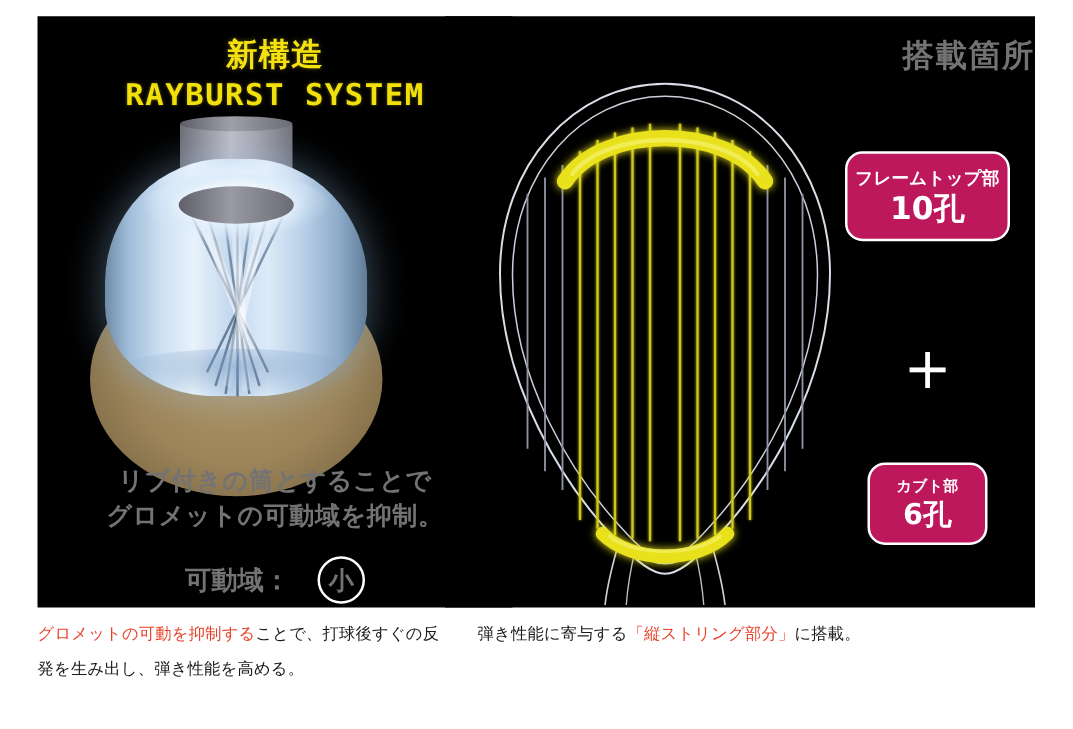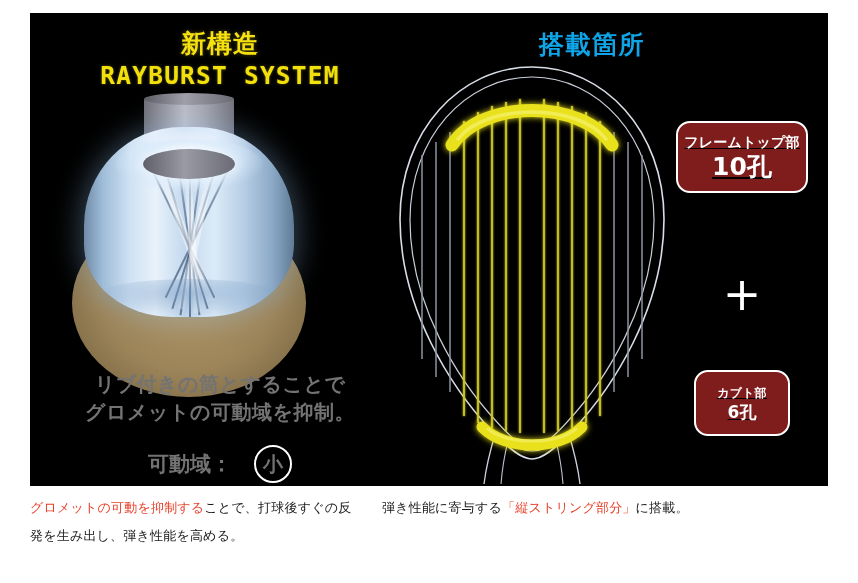--- a/index.html
+++ b/index.html
@@ -96,48 +96,48 @@
     box-shadow:0 0 10px 3px rgba(255,255,255,.45);
   }
   .g-bottomshade{
     position:absolute;left:50%;bottom:-2px;transform:translateX(-50%);
     width:198px;height:40px;border-radius:50%;
     background:radial-gradient(ellipse at 50% 35%, rgba(120,155,195,.55), rgba(0,0,0,0) 72%);
   }
 
   
   .r-title{
-    position:absolute;left:0;top:15px;width:100%;text-align:center;
-    color:#0ea5e9;font-size:25px;font-weight:bold;letter-spacing:1.5px;
+    position:absolute;left:0;top:15px;width:100%;text-align:right;
+    color:#737373;font-size:25px;font-weight:bold;letter-spacing:1.5px;
     font-family:"DejaVu Sans","Liberation Sans",sans-serif;
   }
   #racket-art{position:absolute;left:30px;top:46px;width:292px;height:425px;}
   .rk-svg{position:absolute;left:0;top:0;}
 
   
   .badge{
     position:absolute;border:2.5px solid #ffffff;border-radius:14px;
-    background:#7f1d1d;display:flex;flex-direction:column;
-    align-items:center;justify-content:center;box-sizing:border-box;text-decoration:underline;
+    background:#be185d;display:flex;flex-direction:column;
+    align-items:center;justify-content:center;box-sizing:border-box;
   }
   #badge-top{left:320px;top:108px;width:132px;height:72px;}
   #badge-bottom{left:338px;top:357px;width:96px;height:66px;}
   .badge-label{
     color:#fff;font-weight:bold;letter-spacing:.2px;
     font-family:"DejaVu Sans","Liberation Sans",sans-serif;
   }
   #badge-top .badge-label{font-size:14px;}
   #badge-bottom .badge-label{font-size:12px;}
   .badge-value{
     color:#fff;font-weight:bold;line-height:1.05;margin-top:2px;
     font-family:"DejaVu Sans","Liberation Sans",sans-serif;
     text-align:center;
   }
   #badge-top .badge-value{font-size:25px;}
-  #badge-bottom .badge-value{font-size:17px;}
+  #badge-bottom .badge-value{font-size:23px;}
   .plus-sign{
     position:absolute;left:320px;top:258px;width:132px;text-align:center;
     color:#ffffff;font-size:46px;font-weight:400;line-height:1;
     font-family:"DejaVu Sans","Liberation Sans",sans-serif;
   }
 
   
   .caption{
     position:absolute;color:#1a1a1a;font-size:13px;line-height:28px;
     font-family:"DejaVu Sans","Liberation Sans",sans-serif;letter-spacing:.2px;

